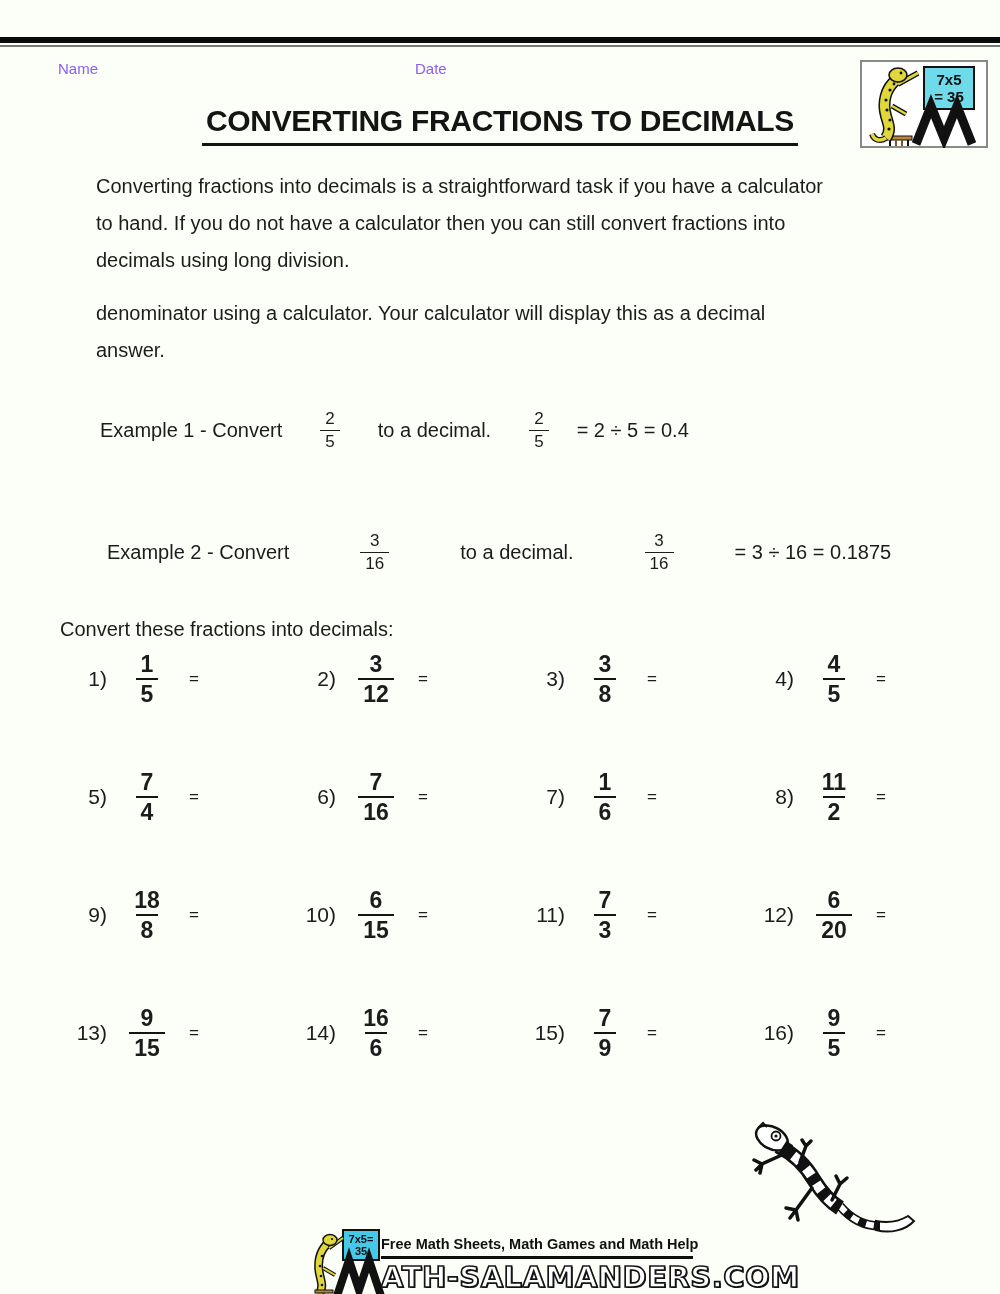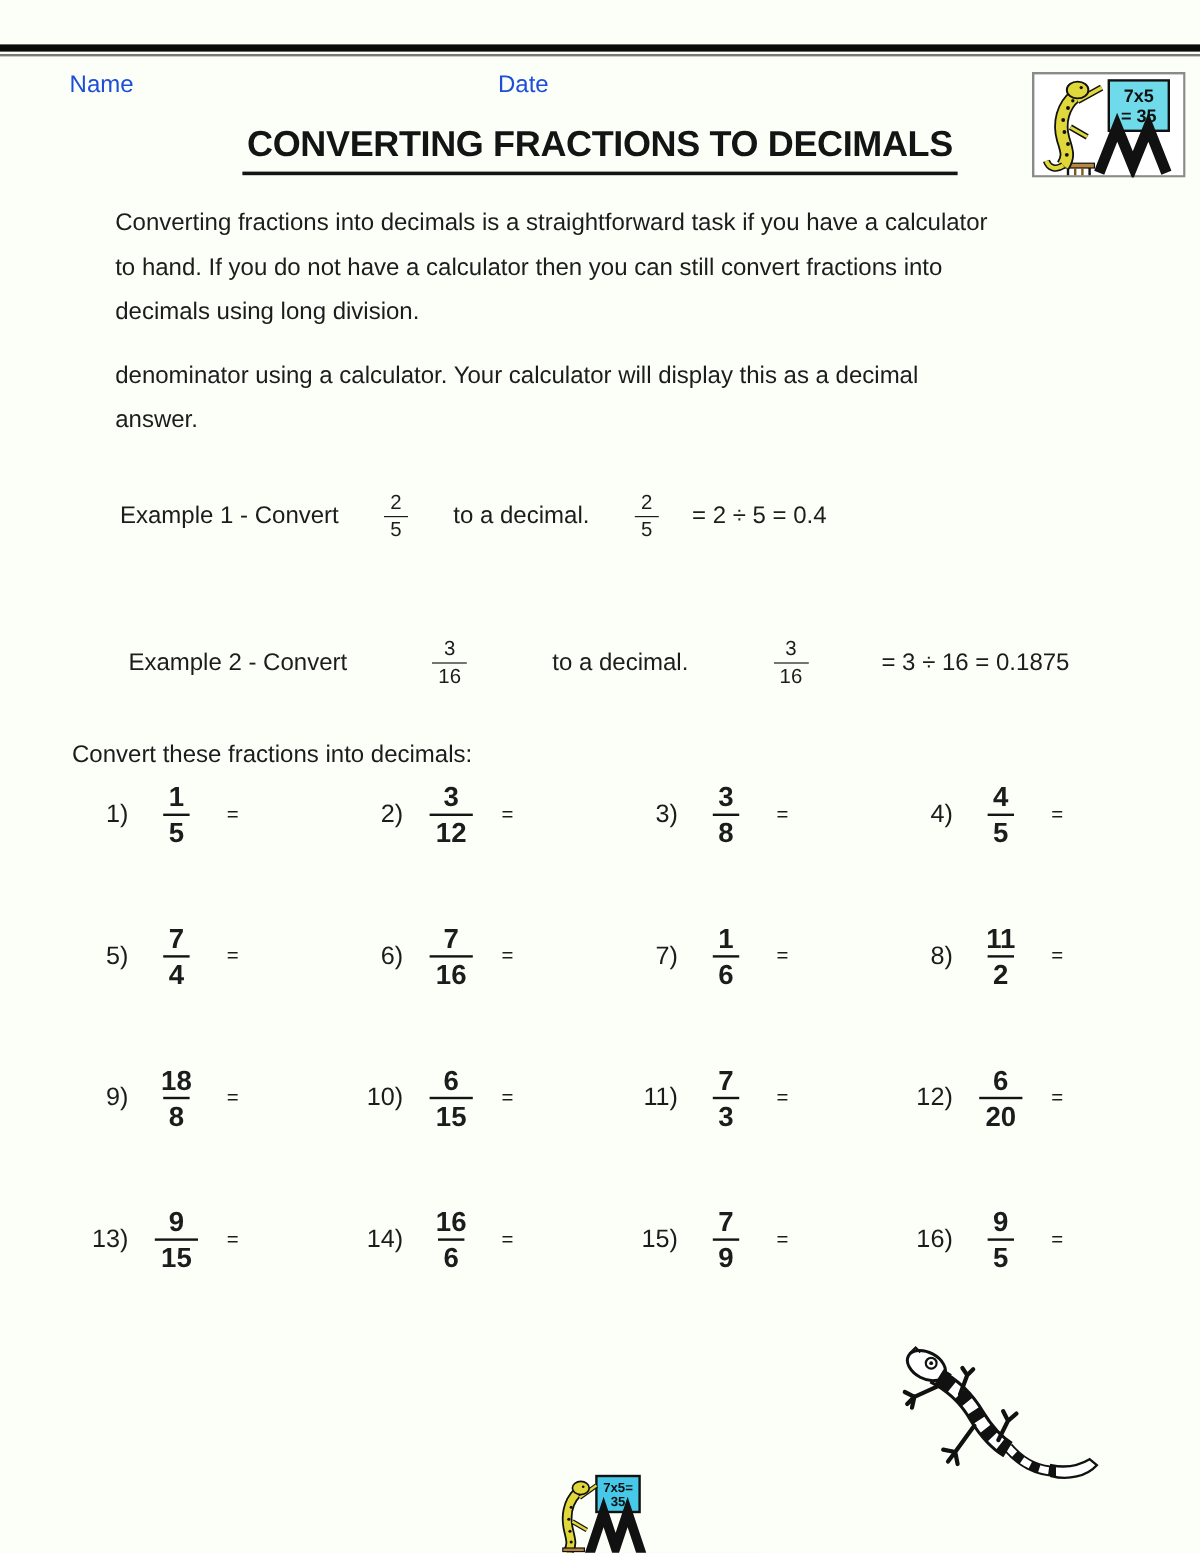--- a/index.html
+++ b/index.html
@@ -10,21 +10,21 @@
     margin:0 auto;
     background:#fcfff8;
     color:#1c1c1c;
     font-family:"Liberation Sans", sans-serif;
     overflow:hidden;
   }
   
   .rule-thick{position:absolute;left:0;top:37px;width:1000px;height:6px;background:#0a0a0a;}
   .rule-thin{position:absolute;left:0;top:45px;width:1000px;height:2px;background:#7a7a7a;}
   
-  .meta-label{position:absolute;top:60px;font-size:20px;color:#1d4ed8;}
+  .meta-label{position:absolute;top:60px;font-size:15px;color:#8b5cf6;}
   .meta-name{left:58px;}
   .meta-date{left:415px;}
   
   .logo-box{position:absolute;left:860px;top:60px;width:128px;height:68px;}
   
   .title-wrap{position:absolute;left:0;top:104px;width:1000px;text-align:center;}
   .title{
     display:inline-block;
     font-size:30px;letter-spacing:-0.3px;font-weight:700;
     color:#141414;
@@ -356,15 +356,20 @@
         <path d="M16,40 L28,47" stroke="#e0d83a" stroke-width="2"></path>
         <ellipse cx="23" cy="12" rx="7" ry="5.5" fill="#e0d83a" stroke="#111" stroke-width="1.4"></ellipse>
         <circle cx="25" cy="11" r="1.1" fill="#111"></circle>
         <circle cx="15" cy="28" r="1.3" fill="#111"></circle>
         <circle cx="13" cy="38" r="1.3" fill="#111"></circle>
         <circle cx="14" cy="48" r="1.3" fill="#111"></circle>
         <circle cx="15" cy="57" r="1.3" fill="#111"></circle>
         <rect x="8" y="62" width="18" height="3" fill="#b8863f" stroke="#111" stroke-width="1"></rect>
       </svg>
     </div>
+    <div class="footer-col">
+      <div class="footer-tagline">Free Math Sheets, Math Games and Math Help</div>
+      <div class="footer-divider"></div>
+      <div class="footer-wordmark">ATH-SALAMANDERS.COM</div>
+    </div>
   </div>
 
 </div>
 
 </body></html>

